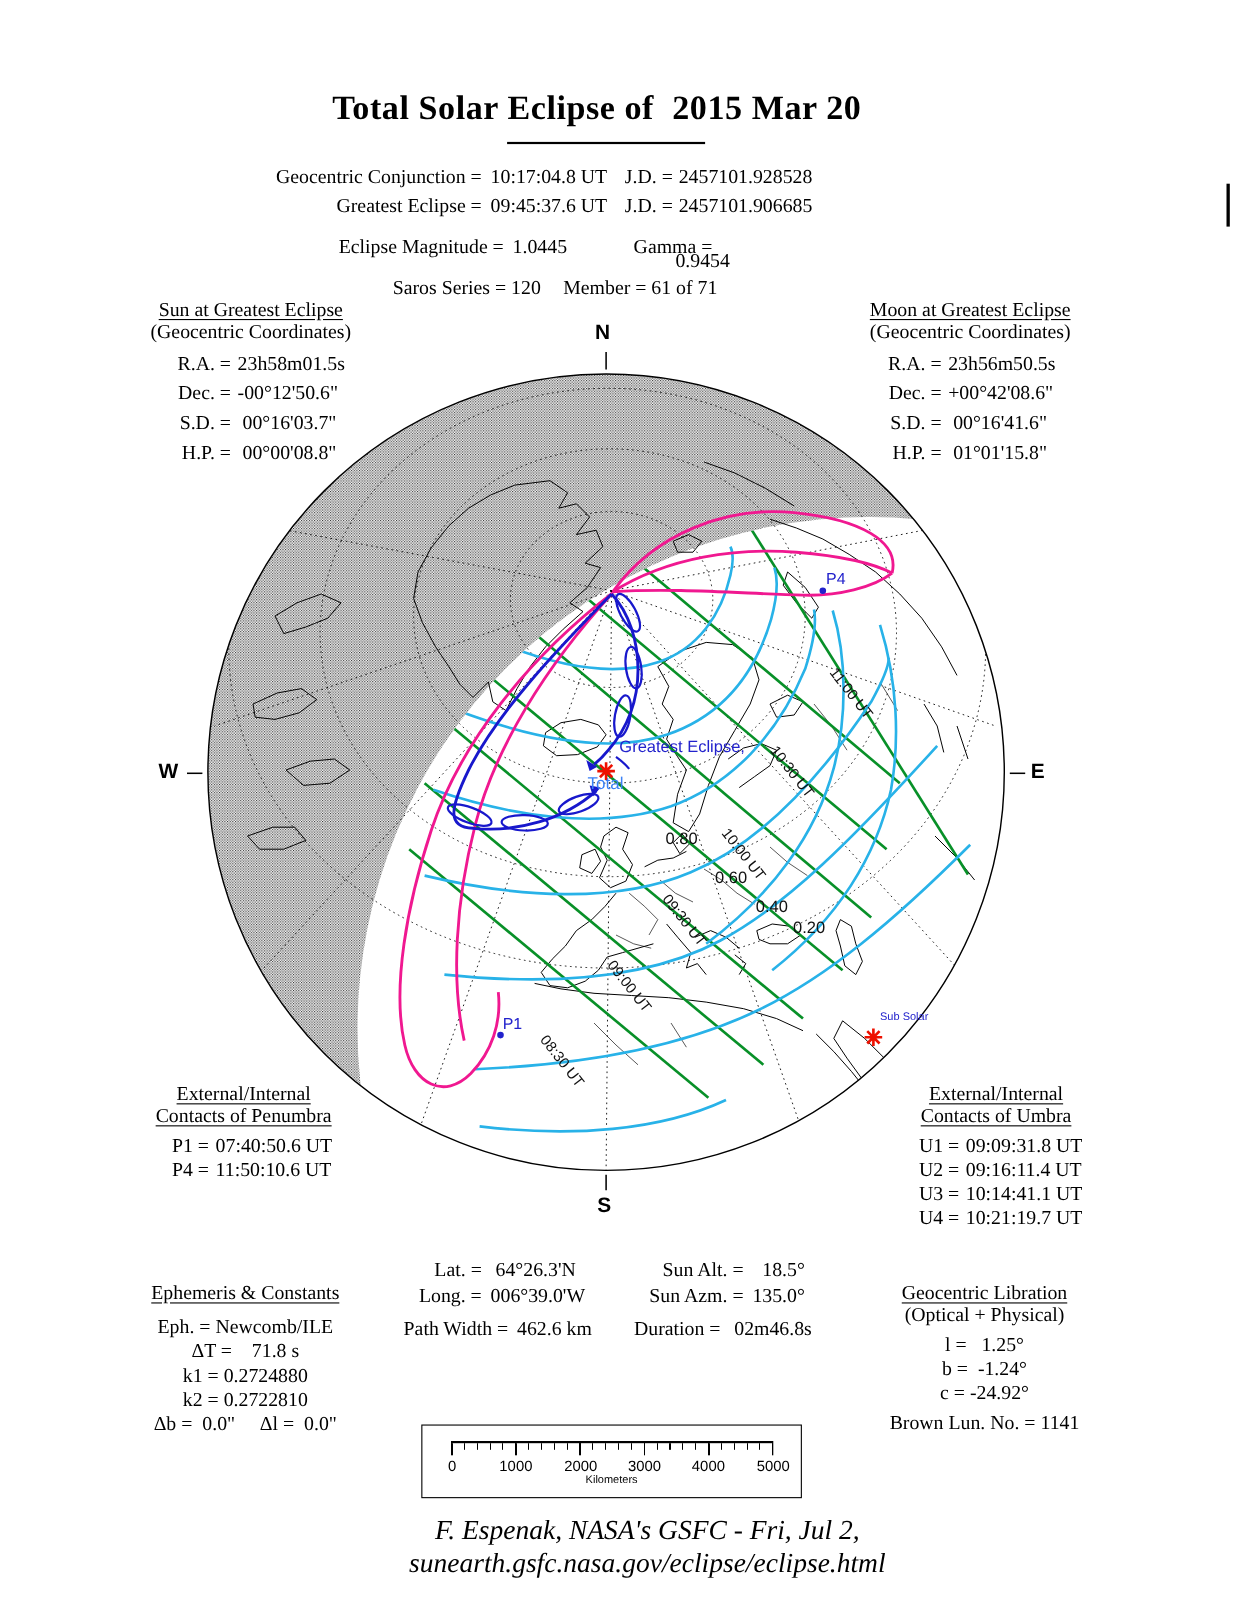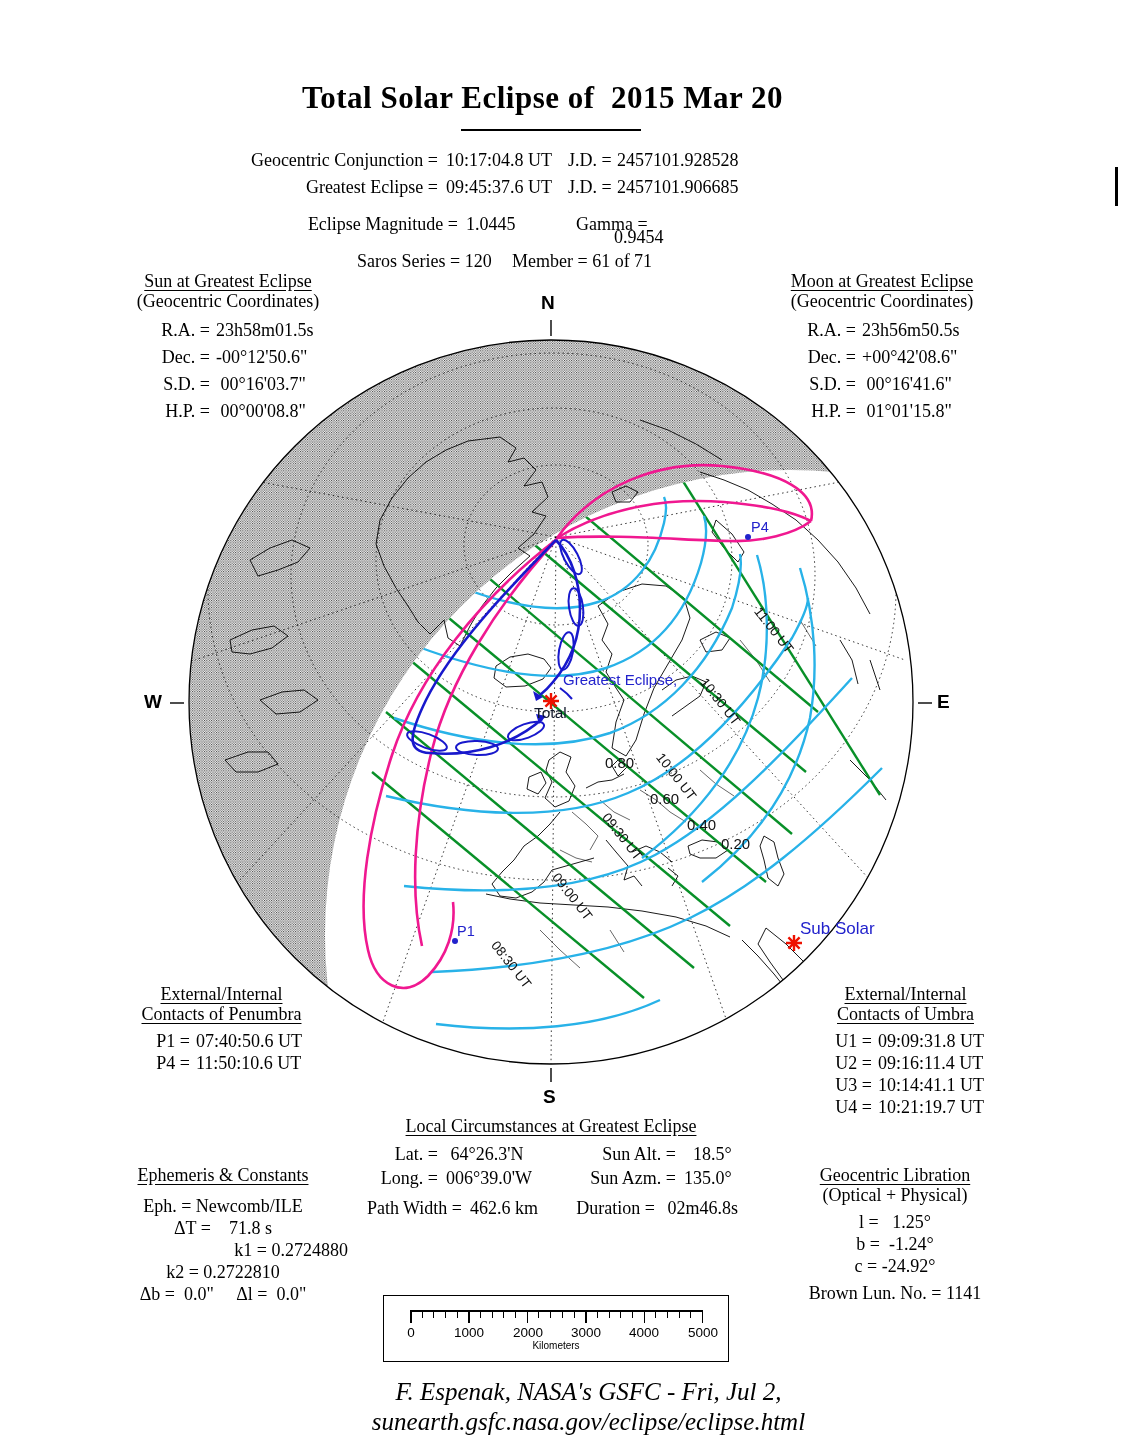--- a/index.html
+++ b/index.html
@@ -217,22 +217,22 @@
     <circle cx="455" cy="941" r="3" fill="var(--label-blue)"></circle>
     <circle cx="748" cy="537" r="3" fill="var(--label-blue)"></circle>
   </svg>
 
   <div class="mlabel compass" style="left:541px;top:292px;">N</div>
   <div class="mlabel compass" style="left:543px;top:1086px;">S</div>
   <div class="mlabel compass" style="left:144px;top:691px;">W</div>
   <div class="mlabel compass" style="left:937px;top:691px;">E</div>
 
   <div class="mlabel bluetxt" style="left:563px;top:671px;font-size:15px;">Greatest Eclipse,</div>
-  <div class="mlabel" style="left:534px;top:704px;font-size:15.5px;color:#0f172a;">Total</div>
-  <div class="mlabel bluetxt" style="left:800px;top:919px;font-size:17px;">Sub Solar</div>
+  <div class="mlabel" style="left:534px;top:704px;font-size:15.5px;color:#3b82f6;">Total</div>
+  <div class="mlabel bluetxt" style="left:800px;top:919px;font-size:10px;">Sub Solar</div>
   <div class="mlabel bluetxt" style="left:457px;top:923px;font-size:14.5px;">P1</div>
   <div class="mlabel bluetxt" style="left:751px;top:519px;font-size:14.5px;">P4</div>
 
   <div class="mlabel utlabel" style="left:500px;top:938px;">08:30 UT</div>
   <div class="mlabel utlabel" style="left:561px;top:870px;">09:00 UT</div>
   <div class="mlabel utlabel" style="left:611px;top:810px;">09:30 UT</div>
   <div class="mlabel utlabel" style="left:665px;top:750px;">10:00 UT</div>
   <div class="mlabel utlabel" style="left:709px;top:675px;">10:30 UT</div>
   <div class="mlabel utlabel" style="left:763px;top:604px;">11:00 UT</div>
 
@@ -260,42 +260,41 @@
         <span class="v">09:09:31.8 UT</span>
       <span class="k">U2 =</span>
         <span class="v">09:16:11.4 UT</span>
       <span class="k">U3 =</span>
         <span class="v">10:14:41.1 UT</span>
       <span class="k">U4 =</span>
         <span class="v">10:21:19.7 UT</span>
     </div>
   </div>
 
-  <div class="abs ser u ctr" style="left:351px;top:1116px;width:400px;">Local Circumstances at Greatest Eclipse</div>
 
   <span class="abs ser rt" style="left:300px;top:1144px;width:138px;">Lat. =</span>
   <span class="abs ser pre" style="left:446px;top:1144px;"> 64°26.3'N</span>
   <span class="abs ser rt" style="left:530px;top:1144px;width:146px;">Sun Alt. =</span>
   <span class="abs ser pre" style="left:684px;top:1144px;">  18.5°</span>
 
   <span class="abs ser rt" style="left:300px;top:1168px;width:138px;">Long. =</span>
   <span class="abs ser pre" style="left:446px;top:1168px;">006°39.0'W</span>
   <span class="abs ser rt" style="left:530px;top:1168px;width:146px;">Sun Azm. =</span>
   <span class="abs ser pre" style="left:684px;top:1168px;">135.0°</span>
 
   <span class="abs ser rt" style="left:310px;top:1198px;width:152px;">Path Width =</span>
   <span class="abs ser pre" style="left:470px;top:1198px;">462.6 km</span>
   <span class="abs ser rt" style="left:505px;top:1198px;width:150px;">Duration =</span>
   <span class="abs ser pre" style="left:663px;top:1198px;"> 02m46.8s</span>
 
   <div class="abs ctr" style="left:98px;top:1165px;width:250px;">
     <div class="ser u" style="margin-bottom:10px;">Ephemeris &amp; Constants</div>
     <div class="ser pre" style="line-height:22px;">Eph. = Newcomb/ILE</div>
     <div class="ser pre" style="line-height:22px;">ΔT =    71.8 s</div>
-    <div class="ser pre" style="line-height:22px;text-align:right;">k1 = 0.2724880</div>
+    <div class="ser pre" style="line-height:22px;">k1 = 0.2724880</div>
     <div class="ser pre" style="line-height:22px;">k2 = 0.2722810</div>
     <div class="ser pre" style="line-height:22px;">Δb =  0.0"     Δl =  0.0"</div>
   </div>
 
   <div class="abs ctr" style="left:770px;top:1165px;width:250px;">
     <div class="ser u">Geocentric Libration</div>
     <div class="ser">(Optical + Physical)</div>
     <div class="ser pre" style="line-height:22px;margin-top:6px;">l =   1.25°</div>
     <div class="ser pre" style="line-height:22px;">b =  -1.24°</div>
     <div class="ser pre" style="line-height:22px;">c = -24.92°</div>

